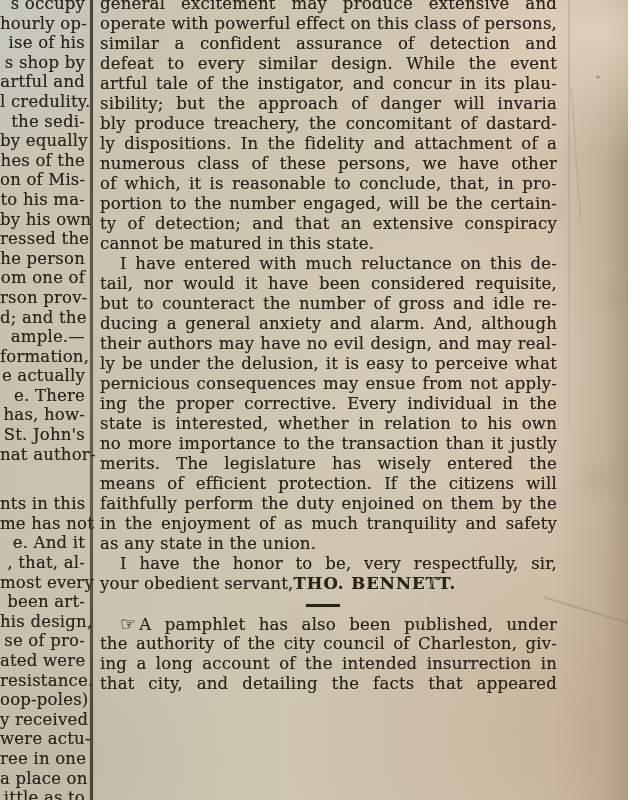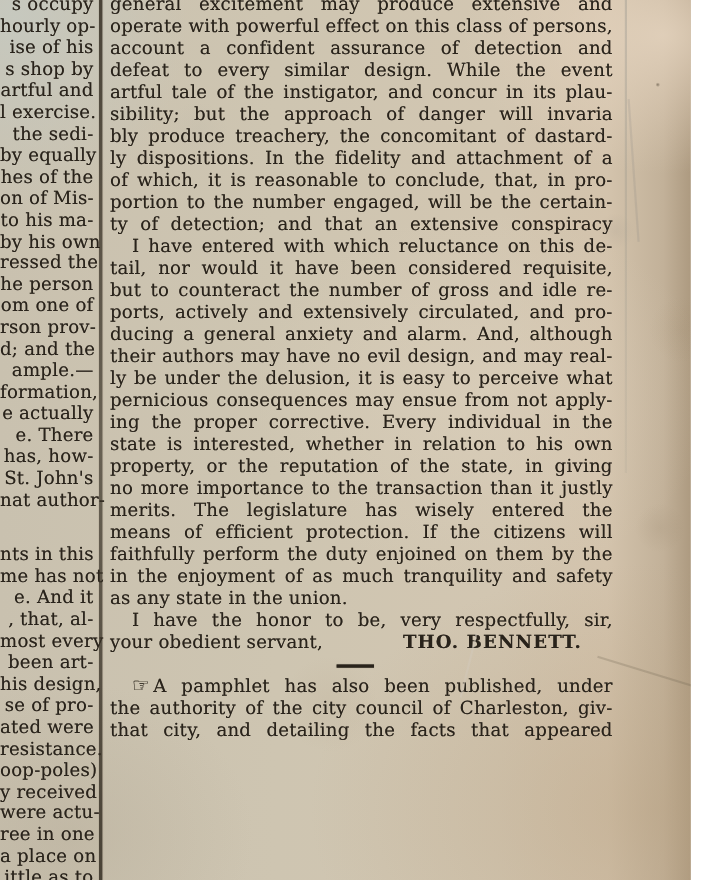--- a/index.html
+++ b/index.html
@@ -48,21 +48,21 @@
   }
   .col-main .line {
     height:20px; line-height:20px;
     font-size:16.5px; letter-spacing:0.2px;
     text-align:justify; text-align-last:justify;
     text-shadow: 0 0 0.6px rgba(41,35,27,0.55);
   }
   .col-main .line.end { text-align-last:left; }
   .col-main .line.indent { text-indent:20px; }
   .col-main .line.sig {
-    display:flex; justify-content:space-between;
+    display:flex; 
     padding-right:28px; text-align-last:left;
   }
   .col-main .line.sig .sig-name { font-weight:bold; letter-spacing:1px; }
   .col-main .line.divider { position:relative; text-align-last:left; }
   .col-main .line.divider::before {
     content:""; position:absolute; left:206px; top:10px;
     width:34px; height:2.6px; background:#29231b;
     box-shadow: 0 0 0.7px rgba(41,35,27,0.6);
   }
   .manicule {
@@ -84,21 +84,21 @@
 
 <div class="page">
   <div class="texture"></div>
 
   <div class="col-left">
       <div class="line">s occupy</div>
       <div class="line">hourly op-</div>
       <div class="line">ise of his</div>
       <div class="line">s shop by</div>
       <div class="line">artful and</div>
-      <div class="line">l exercise.</div>
+      <div class="line">l credulity.</div>
       <div class="line">the sedi-</div>
       <div class="line">by equally</div>
       <div class="line">hes of the</div>
       <div class="line">on of Mis-</div>
       <div class="line">to his ma-</div>
       <div class="line">by his own</div>
       <div class="line">ressed the</div>
       <div class="line">he person</div>
       <div class="line">om one of</div>
       <div class="line">rson prov-</div>
@@ -127,54 +127,55 @@
       <div class="line">ree in one</div>
       <div class="line">a place on</div>
       <div class="line">ittle as to</div>
     </div>
 
   <div class="col-rule"></div>
 
   <div class="col-main">
       <div class="line">general excitement may produce extensive and</div>
       <div class="line">operate with powerful effect on this class of persons,</div>
-      <div class="line">account a confident assurance of detection and</div>
+      <div class="line">similar a confident assurance of detection and</div>
       <div class="line">defeat to every similar design.  While the event</div>
       <div class="line">artful tale of the instigator, and concur in its plau-</div>
       <div class="line">sibility; but the approach of danger will invaria</div>
       <div class="line">bly produce treachery, the concomitant of dastard-</div>
       <div class="line">ly dispositions.  In the fidelity and attachment of a</div>
+      <div class="line">numerous class of these persons, we have other</div>
       <div class="line">of which, it is reasonable to conclude, that, in pro-</div>
       <div class="line">portion to the number engaged, will be the certain-</div>
       <div class="line">ty of detection; and that an extensive conspiracy</div>
-      <div class="line indent">I have entered with which reluctance on this de-</div>
+      <div class="line end">cannot be matured in this state.</div>
+      <div class="line indent">I have entered with much reluctance on this de-</div>
       <div class="line">tail, nor would it have been considered requisite,</div>
       <div class="line">but to counteract the number of gross and idle re-</div>
-      <div class="line">ports, actively and extensively circulated, and pro-</div>
       <div class="line">ducing a general anxiety and alarm.  And, although</div>
       <div class="line">their authors may have no evil design, and may real-</div>
       <div class="line">ly be under the delusion, it is easy to perceive what</div>
       <div class="line">pernicious consequences may ensue from not apply-</div>
       <div class="line">ing the proper corrective.  Every individual in the</div>
       <div class="line">state is interested, whether in relation to his own</div>
-      <div class="line">property, or the reputation of the state, in giving</div>
       <div class="line">no more importance to the transaction than it justly</div>
       <div class="line">merits.  The legislature has wisely entered the</div>
       <div class="line">means of efficient protection.  If the citizens will</div>
       <div class="line">faithfully perform the duty enjoined on them by the</div>
       <div class="line">in the enjoyment of as much tranquility and safety</div>
       <div class="line end">as any state in the union.</div>
       <div class="line indent">I have the honor to be, very respectfully, sir,</div>
       <div class="line sig">
         <span>your obedient servant,</span>
         <span class="sig-name">THO. BENNETT.</span>
       </div>
       <div class="line divider"></div>
       <div class="line indent"><span class="manicule">☞</span>A pamphlet has also been published, under</div>
       <div class="line">the authority of the city council of Charleston, giv-</div>
+      <div class="line">ing a long account of the intended insurrection in</div>
       <div class="line">that city, and detailing the facts that appeared</div>
     </div>
 
   <div class="fold-line"></div>
   <div class="crease crease-1"></div>
   <div class="crease crease-2"></div>
   <div class="crease crease-3"></div>
 </div>
 
 </body></html>

